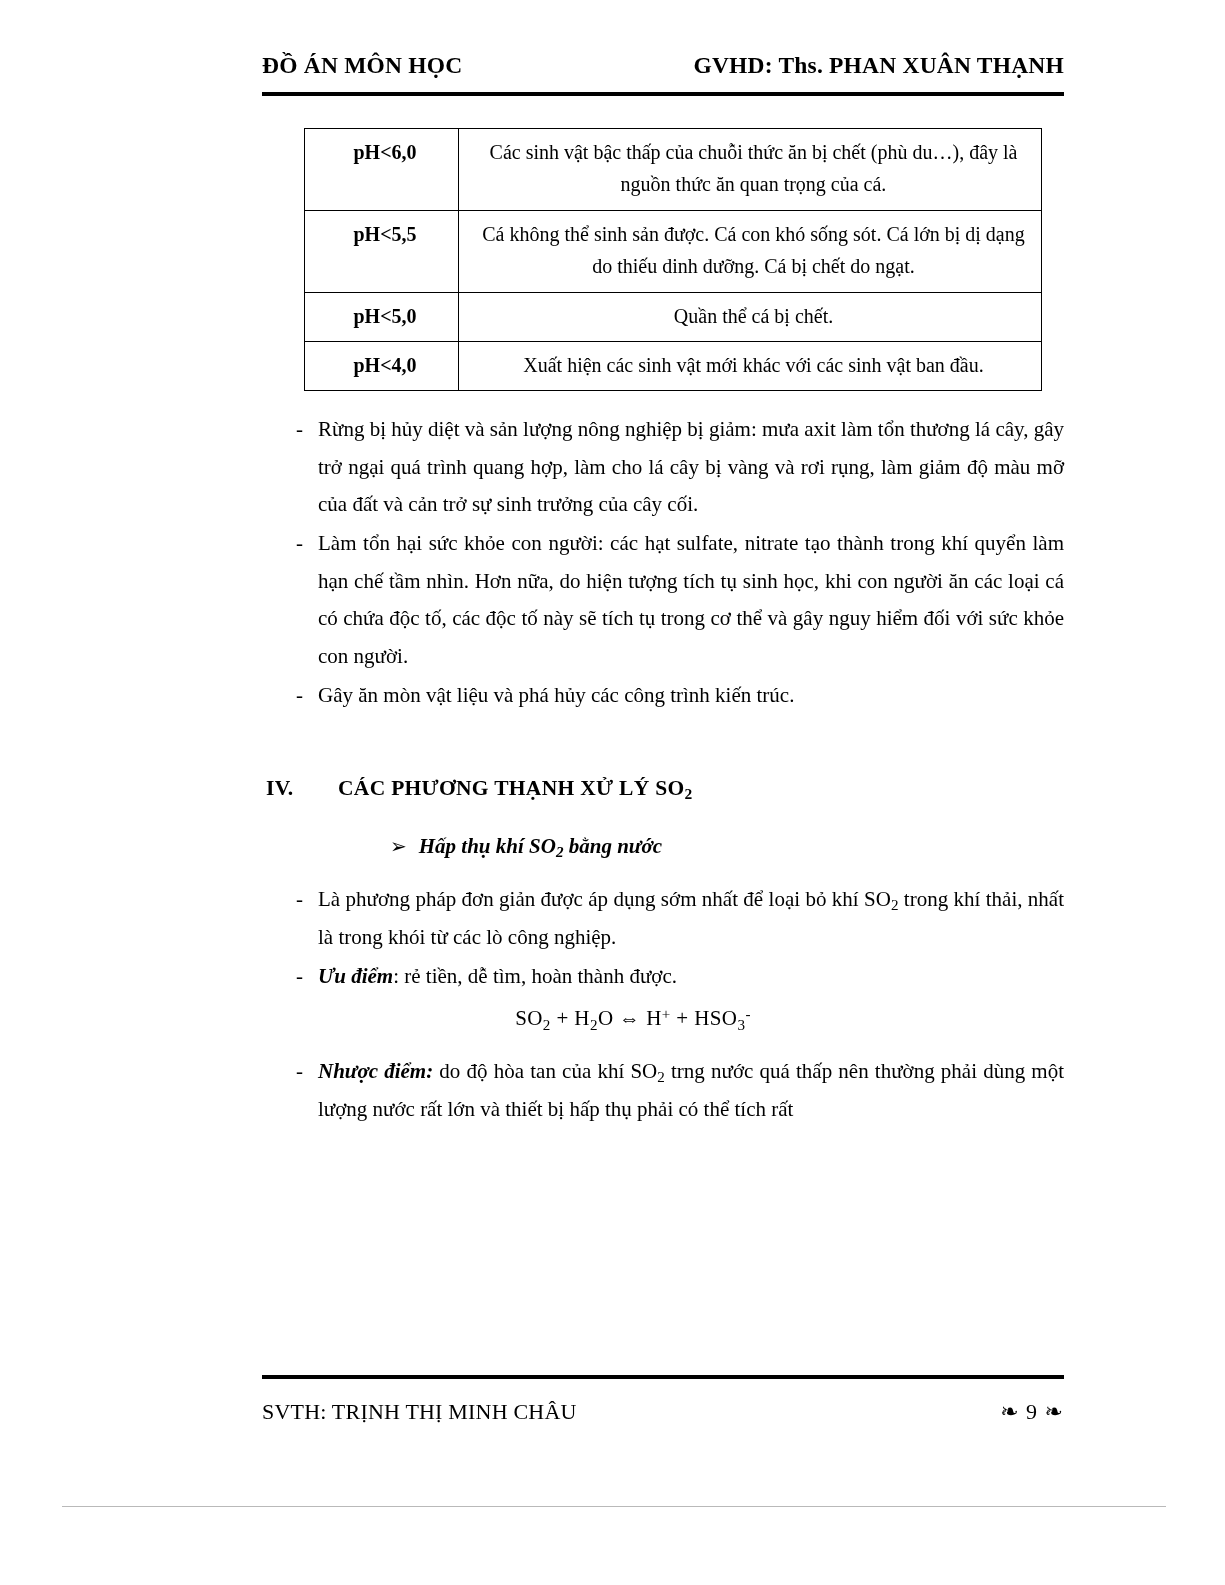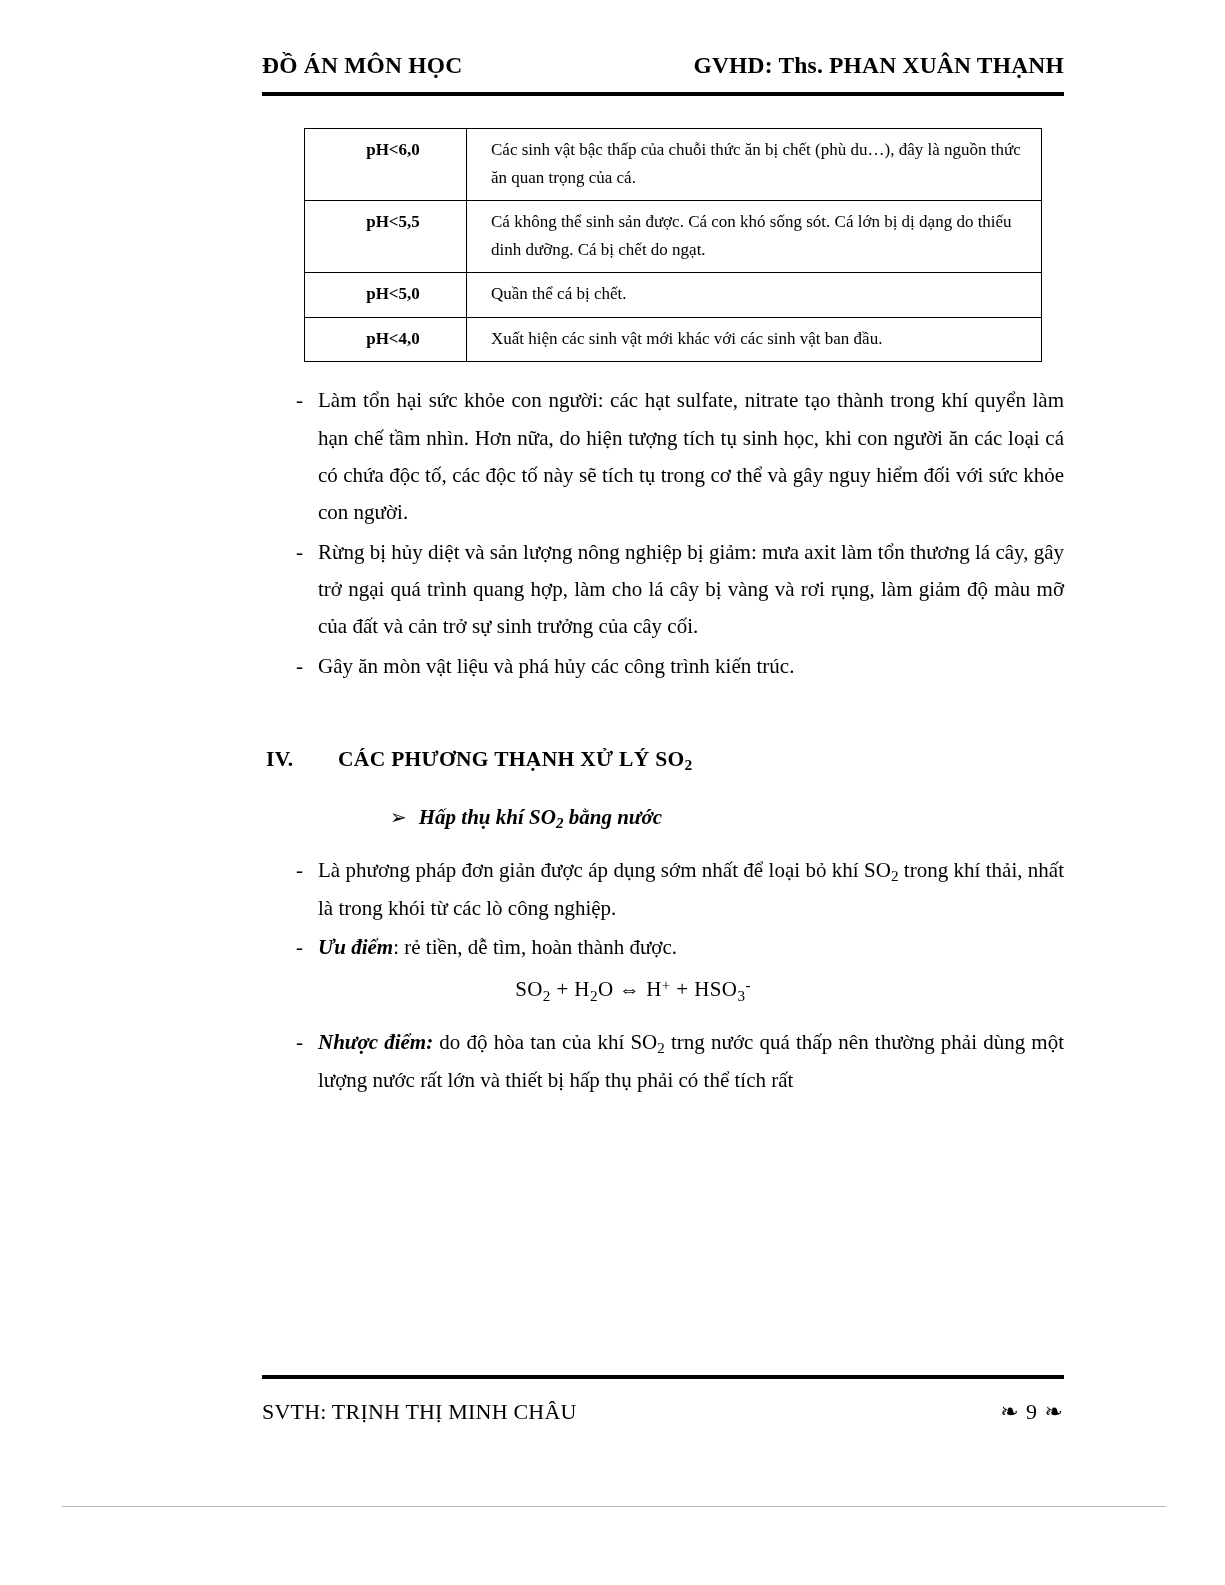--- a/index.html
+++ b/index.html
@@ -59,32 +59,32 @@
 
   table.ph-table {
     border-collapse: collapse;
     width: 738px;
     margin-left: 42px;
     table-layout: fixed;
   }
   table.ph-table td {
     border: 1.6px solid #000000;
     vertical-align: top;
-    font-size: 17px;
+    font-size: 20px;
     line-height: 1.62;
-    padding: 7px 9px 9px 24px;
+    padding: 7px 9px 9px 16px;
   }
   td.ph-key {
     width: 128px;
     text-align: center;
     font-weight: bold;
     white-space: nowrap;
   }
   td.ph-val {
-    text-align: left;
+    text-align: center;
   }
 
   
   ul.dashlist {
     list-style: none;
     margin: 20px 0 0 0;
     padding: 0;
   }
   ul.dashlist > li {
     position: relative;
@@ -204,22 +204,22 @@
           <td class="ph-val">Quần thể cá bị chết.</td>
         </tr>
         <tr>
           <td class="ph-key">pH&lt;4,0</td>
           <td class="ph-val">Xuất hiện các sinh vật mới khác với các sinh vật ban đầu.</td>
         </tr>
       </tbody>
     </table>
 
     <ul class="dashlist">
+      <li>Rừng bị hủy diệt và sản lượng nông nghiệp bị giảm: mưa axit làm tổn thương lá cây, gây trở ngại quá trình quang hợp, làm cho lá cây bị vàng và rơi rụng, làm giảm độ màu mỡ của đất và cản trở sự sinh trưởng của cây cối.</li>
       <li>Làm tổn hại sức khỏe con người: các hạt sulfate, nitrate tạo thành trong khí quyển làm hạn chế tầm nhìn. Hơn nữa, do hiện tượng tích tụ sinh học, khi con người ăn các loại cá có chứa độc tố, các độc tố này sẽ tích tụ trong cơ thể và gây nguy hiểm đối với sức khỏe con người.</li>
-      <li>Rừng bị hủy diệt và sản lượng nông nghiệp bị giảm: mưa axit làm tổn thương lá cây, gây trở ngại quá trình quang hợp, làm cho lá cây bị vàng và rơi rụng, làm giảm độ màu mỡ của đất và cản trở sự sinh trưởng của cây cối.</li>
       <li>Gây ăn mòn vật liệu và phá hủy các công trình kiến trúc.</li>
     </ul>
 
     <div class="section-head">
       <span class="section-num">IV.</span>
       <span class="section-title"><span>CÁC PHƯƠNG THẠNH XỬ LÝ SO</span><sub>2</sub></span>
     </div>
 
     <div class="sub-head">
       <span class="arrow">➢</span><span>Hấp thụ khí SO</span><sub>2</sub><span> bằng nước</span>

